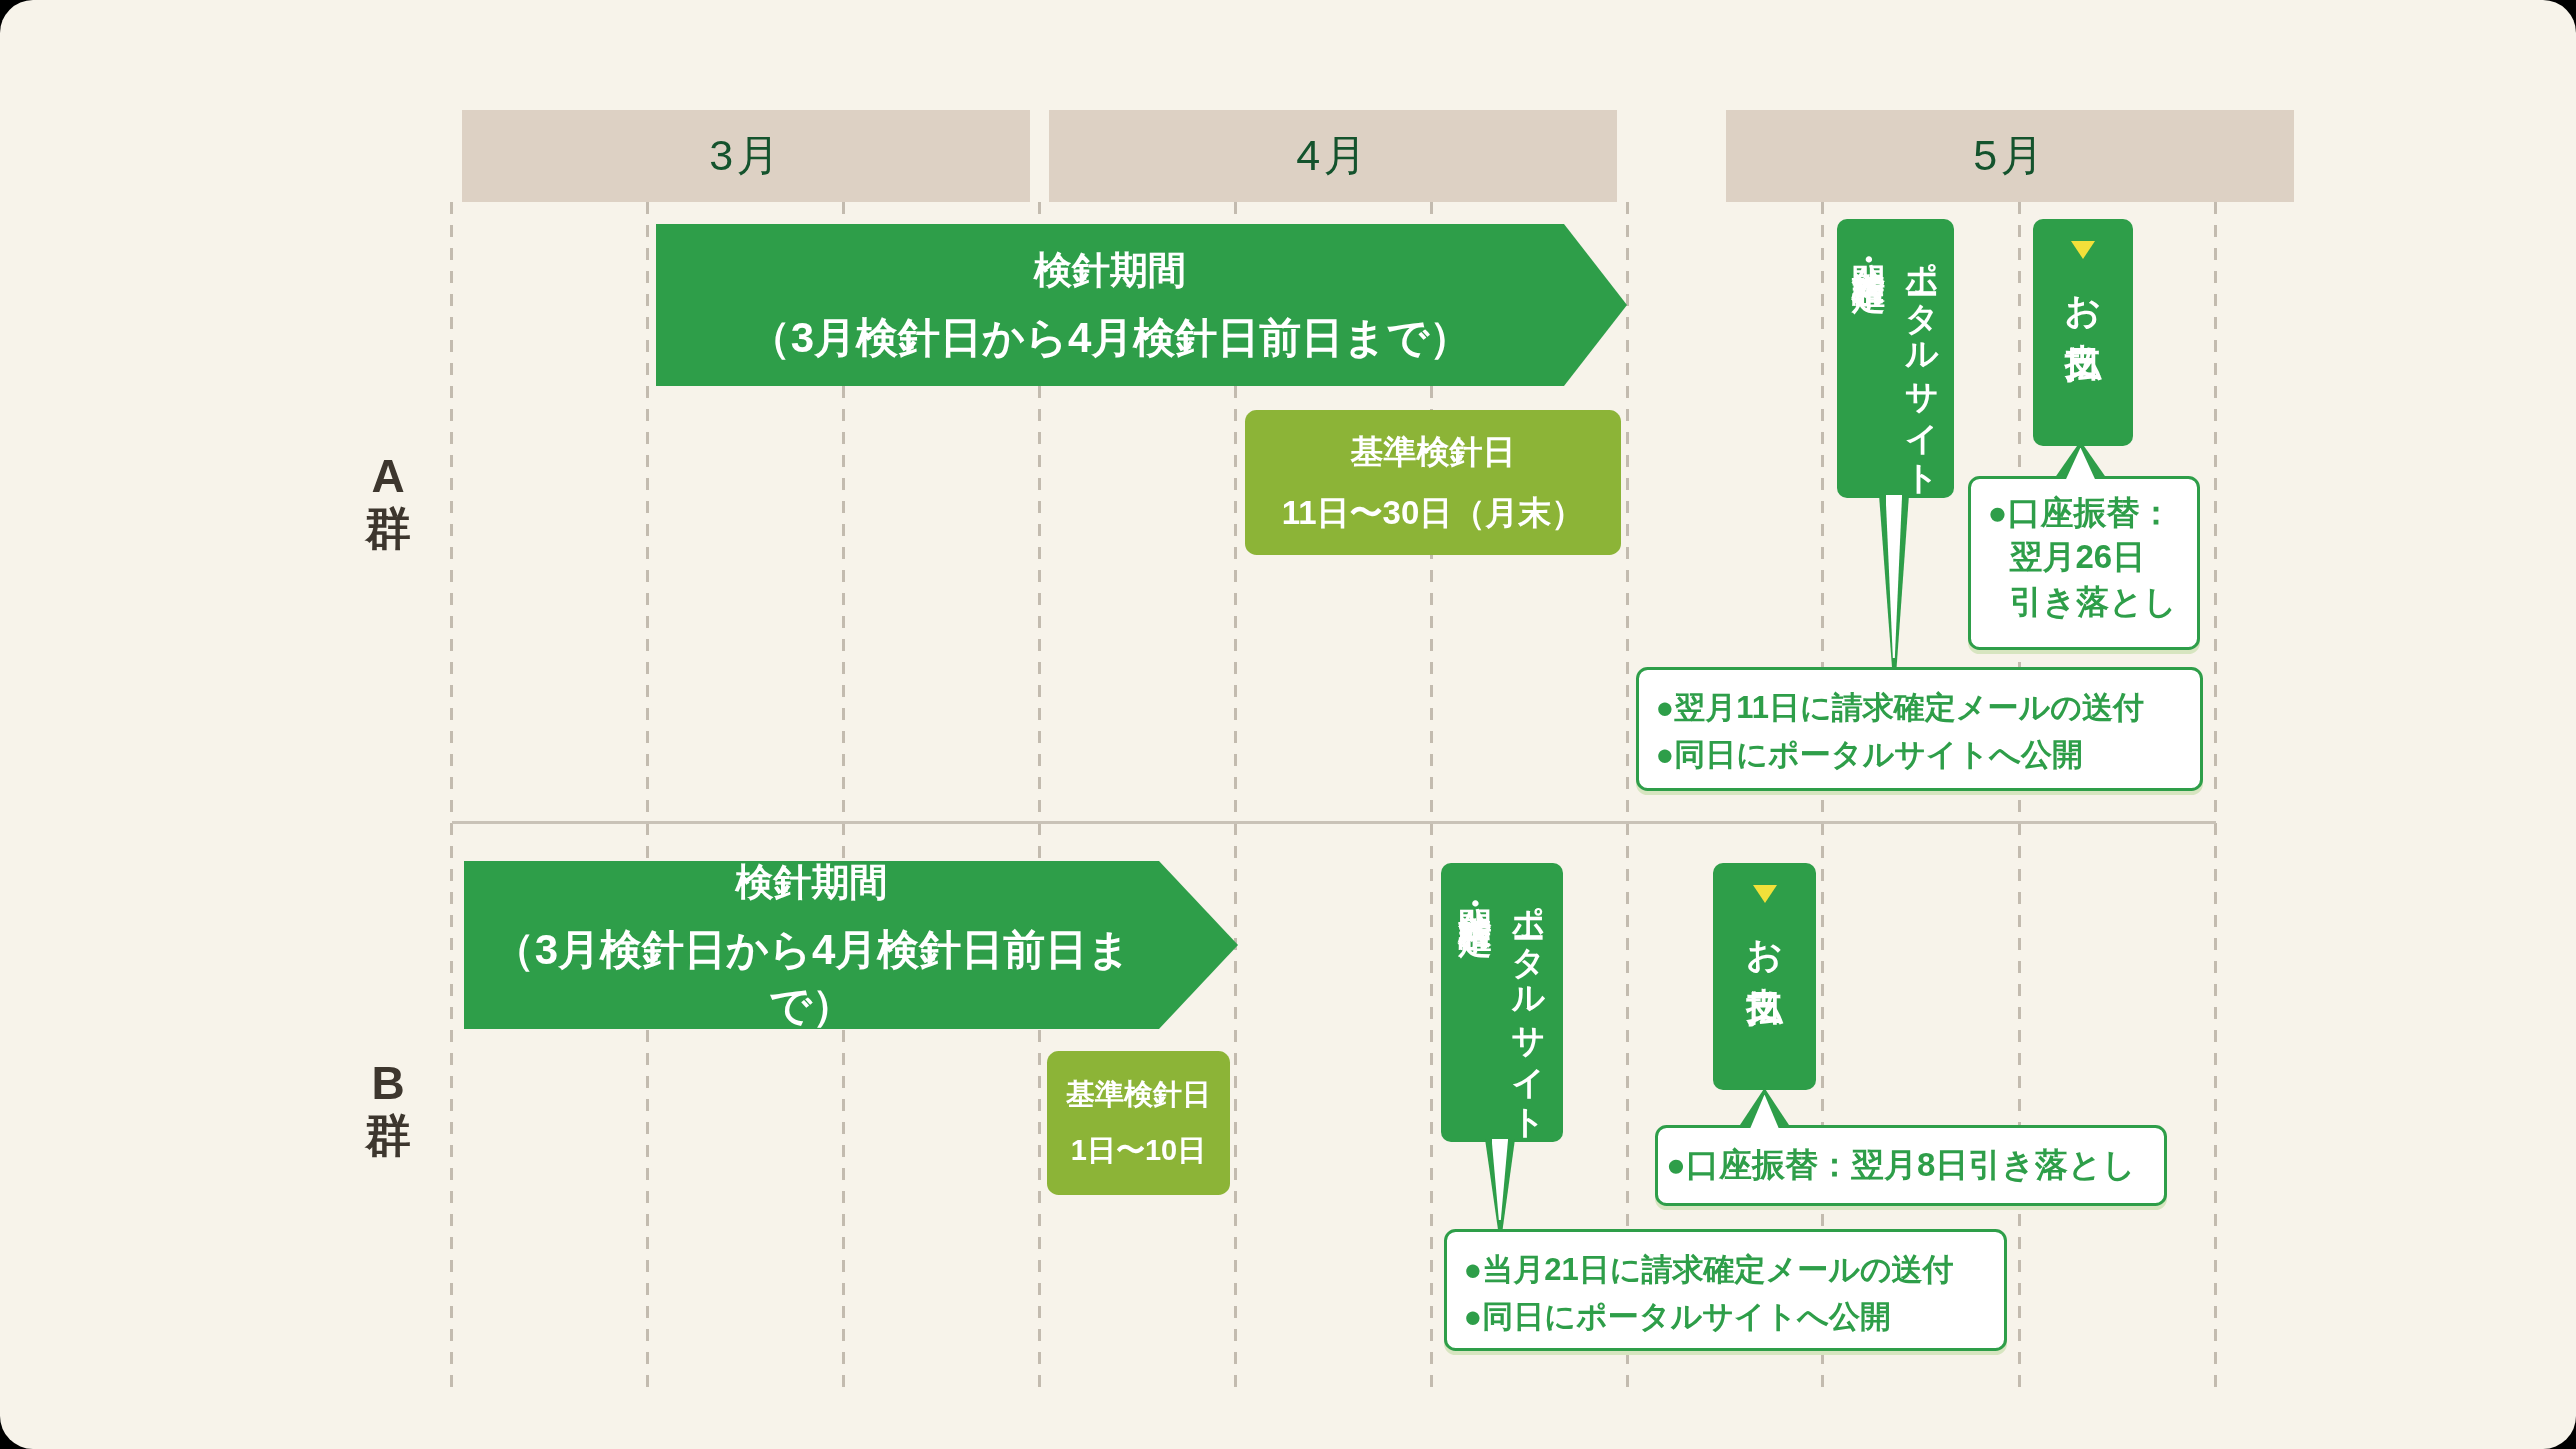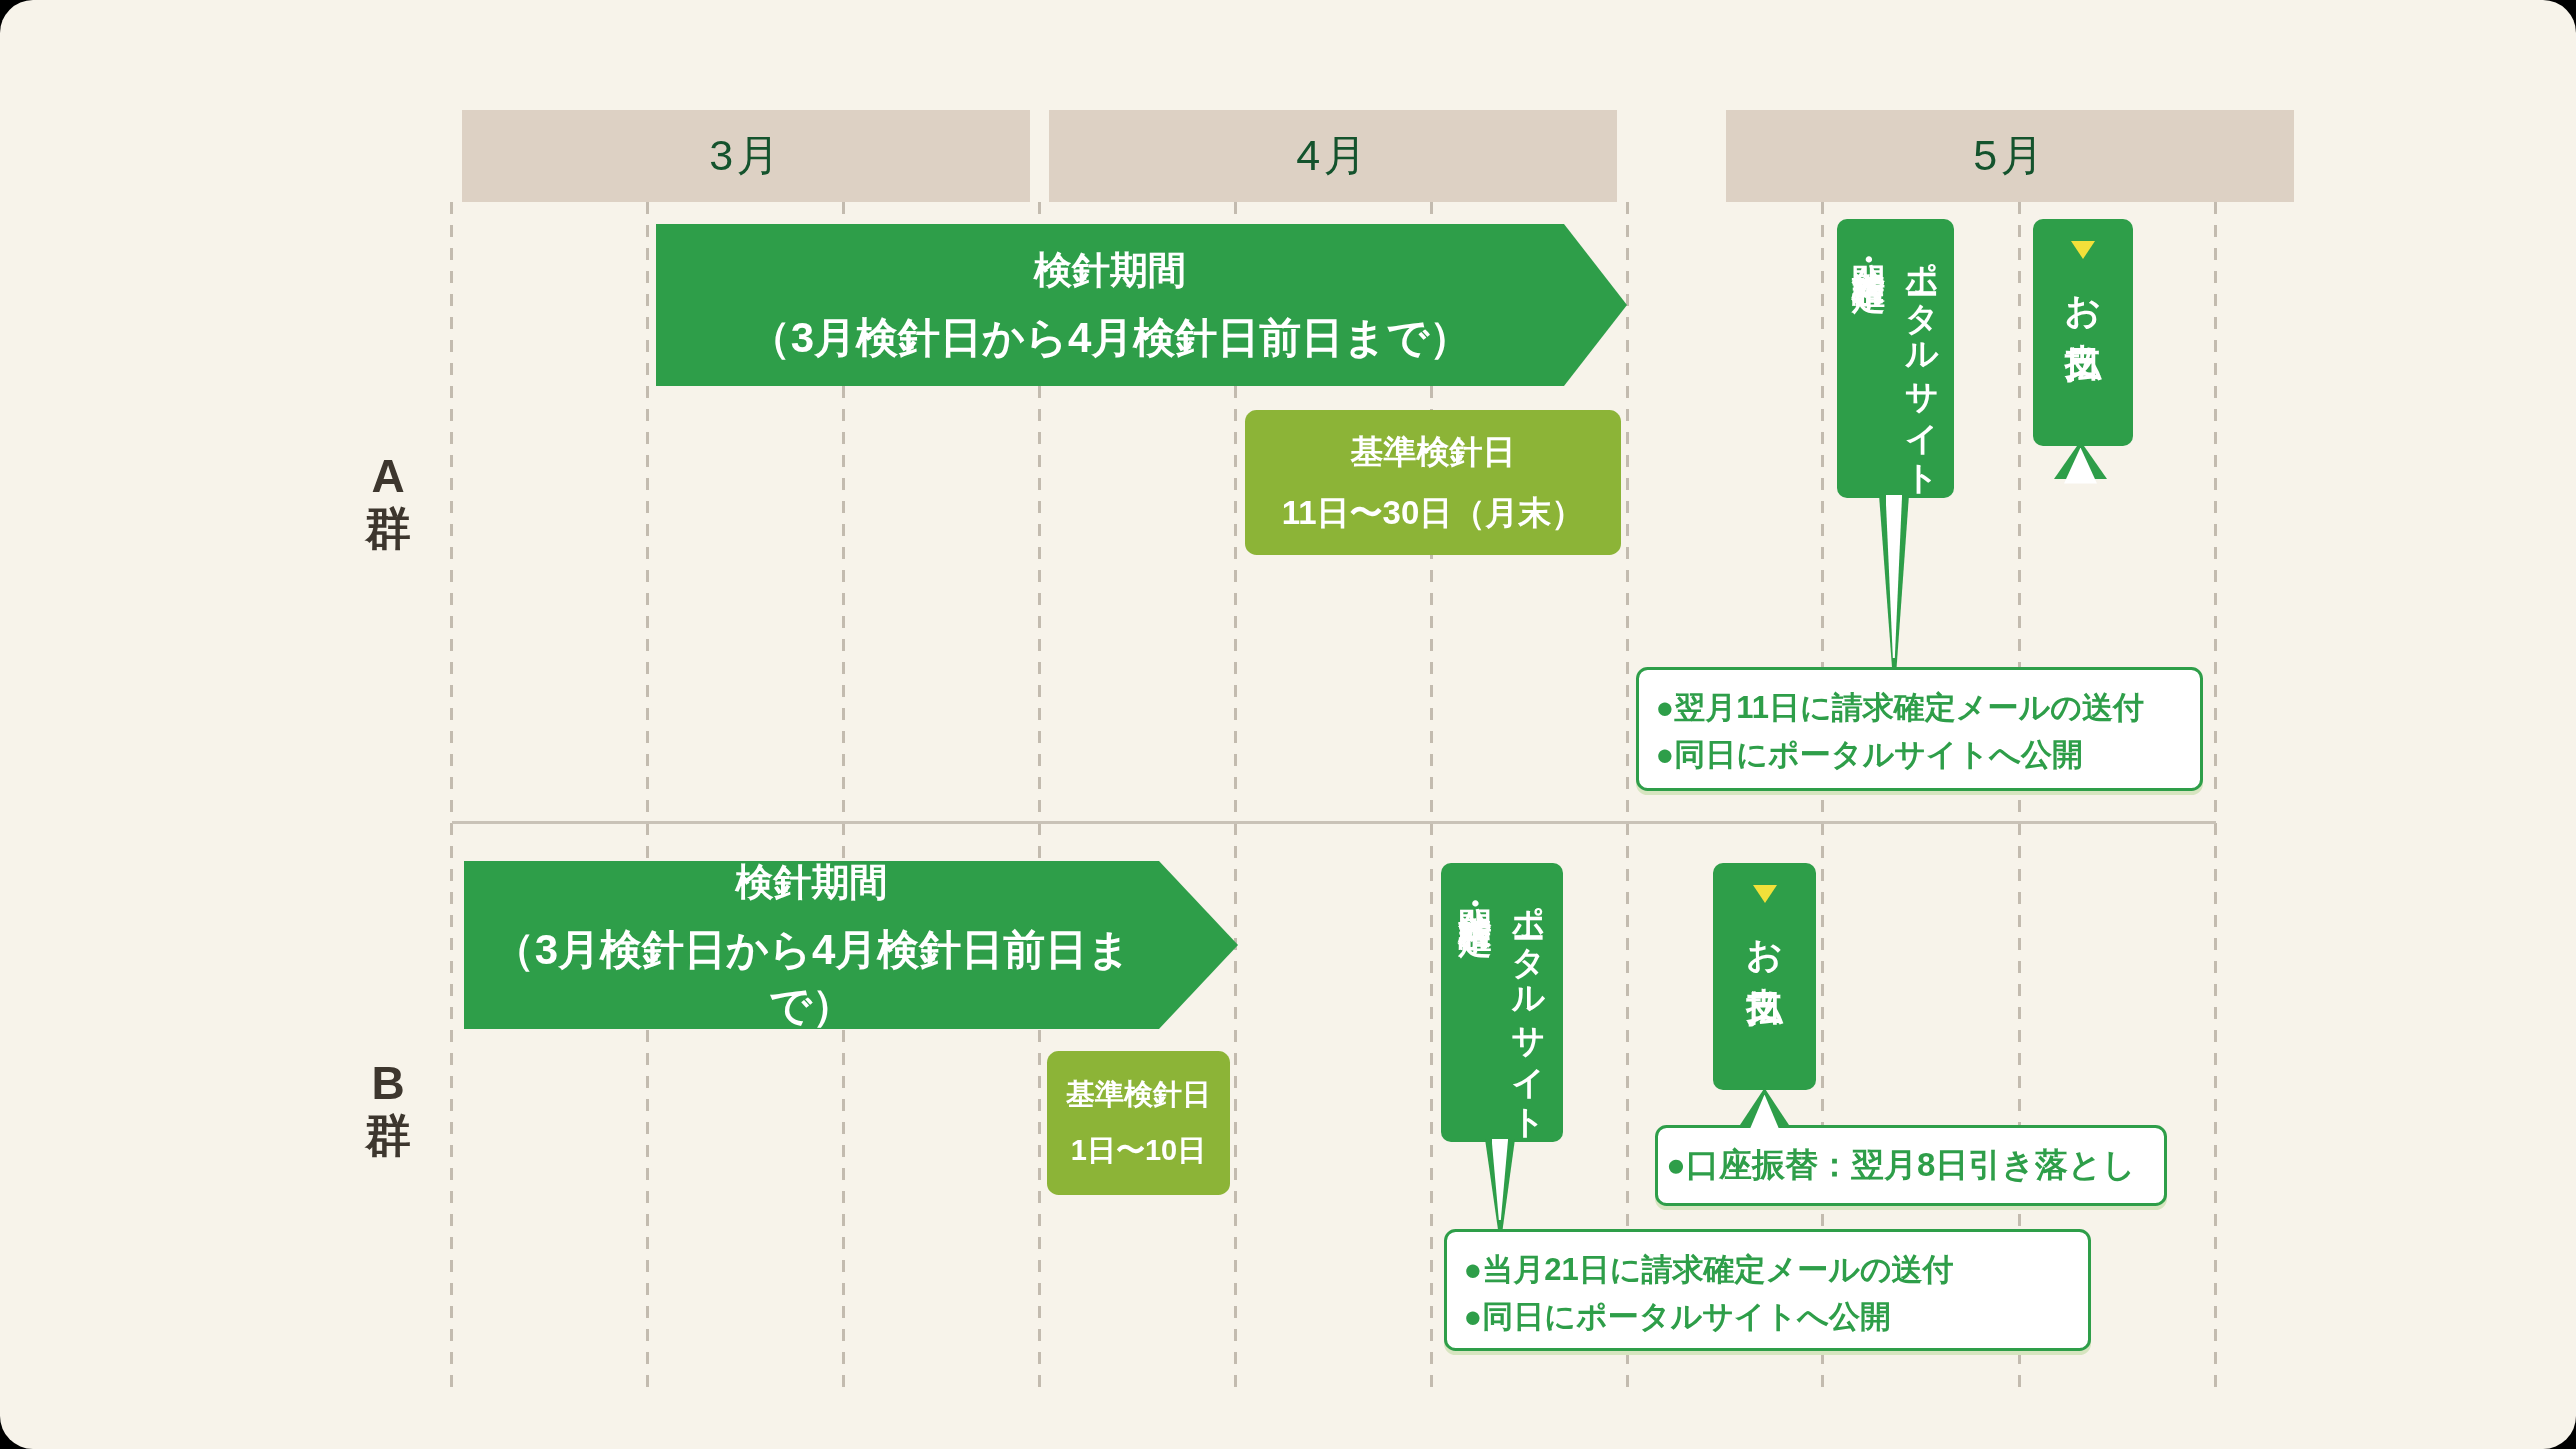--- a/index.html
+++ b/index.html
@@ -85,21 +85,21 @@
     position:absolute;background:#fff;border:3.3px solid #2e9e49;border-radius:11.6px;
     color:#2e9e49;font-weight:700;box-sizing:border-box;
     box-shadow:0 4.1px 0 0 #d7e5c0;z-index:2;
   }
   .callout .ln{display:block;}
   .transfer.a{left:1968px;top:476px;width:232px;height:174px;font-size:33px;line-height:1.35;padding:11.6px 0 0 16.5px;}
   .transfer.a .ind{padding-left:22px;}
   .transfer.b{left:1655px;top:1125px;width:512px;height:81px;font-size:33px;display:flex;align-items:center;padding-left:8px;}
   .mailnote{font-size:31px;line-height:1.5;padding:15px 0 0 16.5px;}
   .mailnote.a{left:1636px;top:667px;width:567px;height:124px;}
-  .mailnote.b{left:1444px;top:1229px;width:647px;height:122px;}
+  .mailnote.b{left:1444px;top:1229px;width:563px;height:122px;}
   
   .spike{position:absolute;z-index:1;}
   .spike .outer{position:absolute;inset:0;background:#2e9e49;clip-path:polygon(0 0,100% 0,58% 100%,44% 100%);}
   .spike .inner{position:absolute;background:#fff;clip-path:polygon(0 0,100% 0,56% 100%,44% 100%);}
   .spike.portal-a{left:1879px;top:495px;width:30px;height:175px;}
   .spike.portal-a .inner{left:6.6px;top:0;width:16.5px;height:163px;}
   .spike.portal-b{left:1485px;top:1139px;width:30px;height:92px;}
   .spike.portal-b .inner{left:6.6px;top:0;width:16.5px;height:81px;}
   .uptail{position:absolute;z-index:3;}
   .uptail .outer{position:absolute;inset:0;background:#2e9e49;clip-path:polygon(50% 0,0 100%,100% 100%);}
@@ -170,20 +170,25 @@
 
   <div class="spike portal-a">
     <div class="outer"></div>
       <div class="inner"></div>
   </div>
   <div class="uptail pay-a">
     <div class="outer"></div>
       <div class="inner"></div>
   </div>
 
+  <div class="callout transfer a">
+    <span class="ln">●口座振替：</span>
+    <span class="ln ind">翌月26日</span>
+    <span class="ln ind">引き落とし</span>
+  </div>
 
   <div class="callout mailnote a">
     <span class="ln">●翌月11日に請求確定メールの送付</span>
     <span class="ln">●同日にポータルサイトへ公開</span>
   </div>
 
   <div class="arrow b">
     <span class="l1">検針期間</span>
     <span class="l2">（3月検針日から4月検針日前日まで）</span>
   </div>

